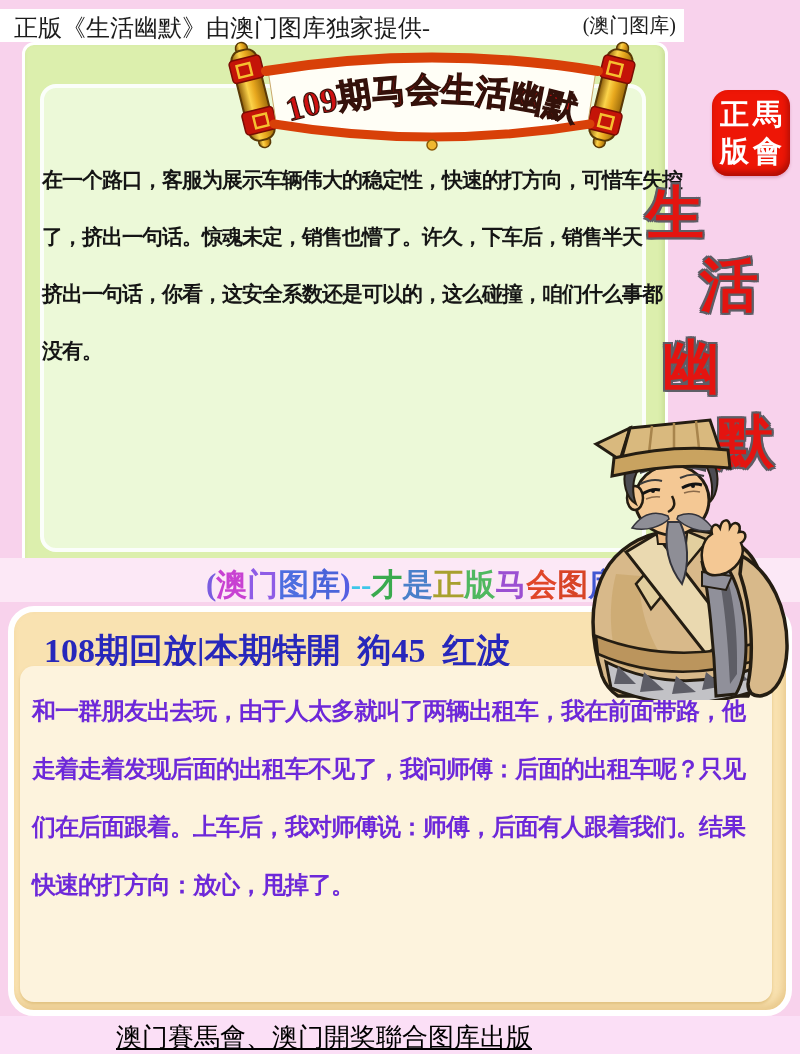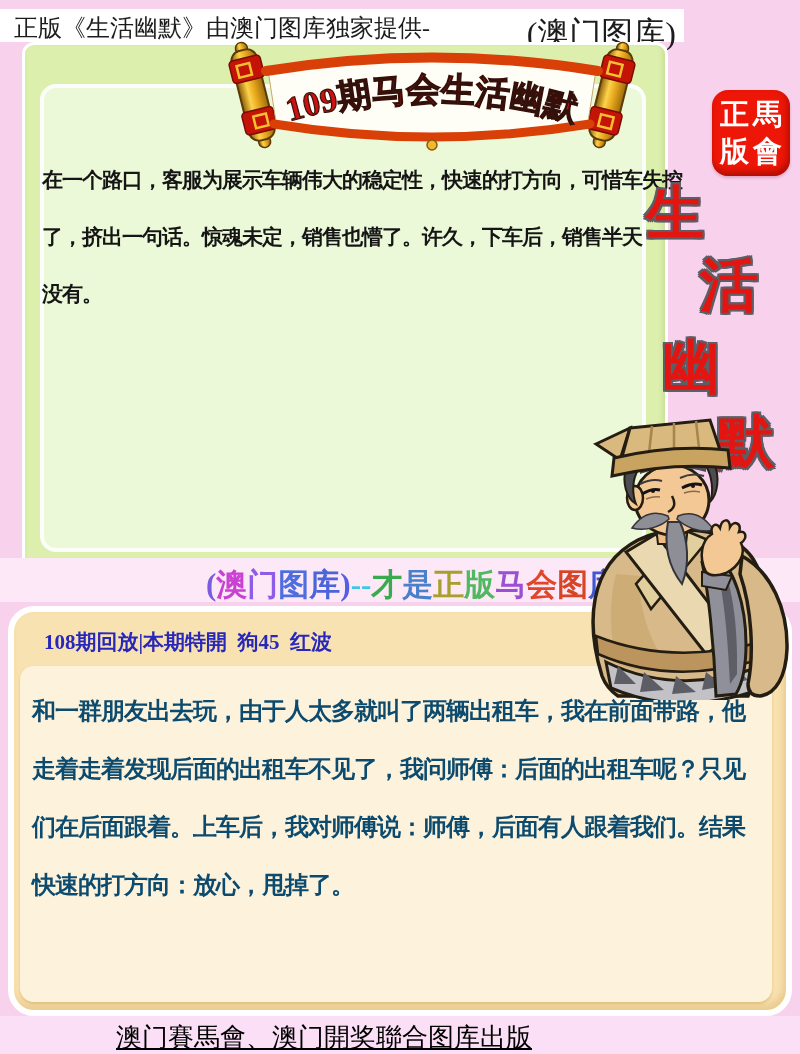--- a/index.html
+++ b/index.html
@@ -2,21 +2,21 @@
 <html><head>
 <meta charset="utf-8">
 <style>
   html,body{margin:0;padding:0;}
   body{font-family:"Liberation Serif","DejaVu Serif",serif;}
   #stage{position:relative;width:800px;height:1054px;background:#f8d2ec;overflow:hidden;}
 
   
   .topbar{position:absolute;left:0;top:9px;width:684px;height:33px;background:#ffffff;}
   .topbar-left{position:absolute;left:14px;top:3px;font-size:24px;color:#1c1c1c;white-space:nowrap;}
-  .topbar-right{position:absolute;right:8px;top:3px;font-size:32px;color:#1c1c1c;white-space:nowrap;}
+  .topbar-right{position:absolute;right:8px;top:3px;font-size:20px;color:#1c1c1c;white-space:nowrap;}
 
   
   .green-outer{position:absolute;left:22px;top:42px;width:646px;height:536px;background:#dcefad;
     border:3px solid #ffffff;border-radius:12px;box-sizing:border-box;
     box-shadow:inset -2px -3px 5px rgba(140,170,80,.25);}
   .green-inner{position:absolute;left:40px;top:84px;width:606px;height:468px;background:#ecf9d8;
     border:4px solid #fbfefa;border-radius:16px;box-sizing:border-box;}
   .joke1{position:absolute;left:42px;top:152px;width:620px;
     font-family:"DejaVu Sans","Liberation Sans",sans-serif;
     font-weight:bold;font-size:21px;letter-spacing:-1px;color:#151515;}
@@ -40,26 +40,26 @@
   .vc0{left:646px;top:184px;} .vc1{left:700px;top:256px;} .vc2{left:662px;top:338px;} .vc3{left:716px;top:412px;}
 
   
   .mid-band{position:absolute;left:0;top:558px;width:800px;height:44px;background:#fce8f6;}
   .certified{position:absolute;left:206px;top:564px;font-size:31px;font-weight:bold;white-space:nowrap;letter-spacing:0;}
 
   
   .cream-outer{position:absolute;left:8px;top:606px;width:784px;height:410px;background:#f9e2b1;
     border:6px solid #ffffff;border-radius:26px;box-sizing:border-box;
     box-shadow:inset -3px -5px 7px rgba(205,160,80,.35);}
-  .review-header{position:absolute;left:44px;top:628px;font-size:21px;font-weight:bold;color:#2727bb;
+  .review-header{position:absolute;left:44px;top:628px;font-size:34px;font-weight:bold;color:#2727bb;
     white-space:pre;}
   .cream-inner{position:absolute;left:20px;top:666px;width:752px;height:336px;background:#fdf3dd;
     border-radius:14px;box-shadow:0 2px 3px rgba(205,165,85,.5);}
   .joke2{position:absolute;left:32px;top:682px;width:724px;font-weight:bold;font-size:24px;
-    letter-spacing:-1px;color:#0c4a6e;}
+    letter-spacing:-1px;color:#6d28d9;}
   .joke2 .jl{line-height:58px;white-space:nowrap;}
   .answer{position:absolute;left:32px;top:976px;font-size:25px;font-weight:bold;color:#2b2fc4;white-space:nowrap;}
 
   
   .footer-band{position:absolute;left:0;top:1016px;width:800px;height:38px;background:#fbdff6;}
   .footer-text{position:absolute;left:116px;top:1020px;font-size:26px;color:#000000;white-space:nowrap;text-decoration:underline;}
 
   .mascot{position:absolute;left:556px;top:404px;width:244px;height:296px;}
 </style>
 </head>
@@ -70,20 +70,21 @@
   <div class="topbar">
     <div class="topbar-left">正版《生活幽默》由澳门图库独家提供-</div>
     <div class="topbar-right">(澳门图库)</div>
   </div>
 
   <div class="green-outer"></div>
   <div class="green-inner"></div>
   <div class="joke1">
     <div class="jl">在一个路口，客服为展示车辆伟大的稳定性，快速的打方向，可惜车失控</div>
     <div class="jl">了，挤出一句话。惊魂未定，销售也懵了。许久，下车后，销售半天</div>
+    <div class="jl">挤出一句话，你看，这安全系数还是可以的，这么碰撞，咱们什么事都</div>
     <div class="jl">没有。</div>
   </div>
 
   <svg class="scroll-banner" viewBox="0 0 420 112">
     <defs>
       <linearGradient id="gold" x1="0" y1="0" x2="1" y2="0">
         <stop offset="0" stop-color="#8a5a08"></stop>
         <stop offset="0.35" stop-color="#fcd34a"></stop>
         <stop offset="0.6" stop-color="#e8a81e"></stop>
         <stop offset="1" stop-color="#9a6a0a"></stop>

